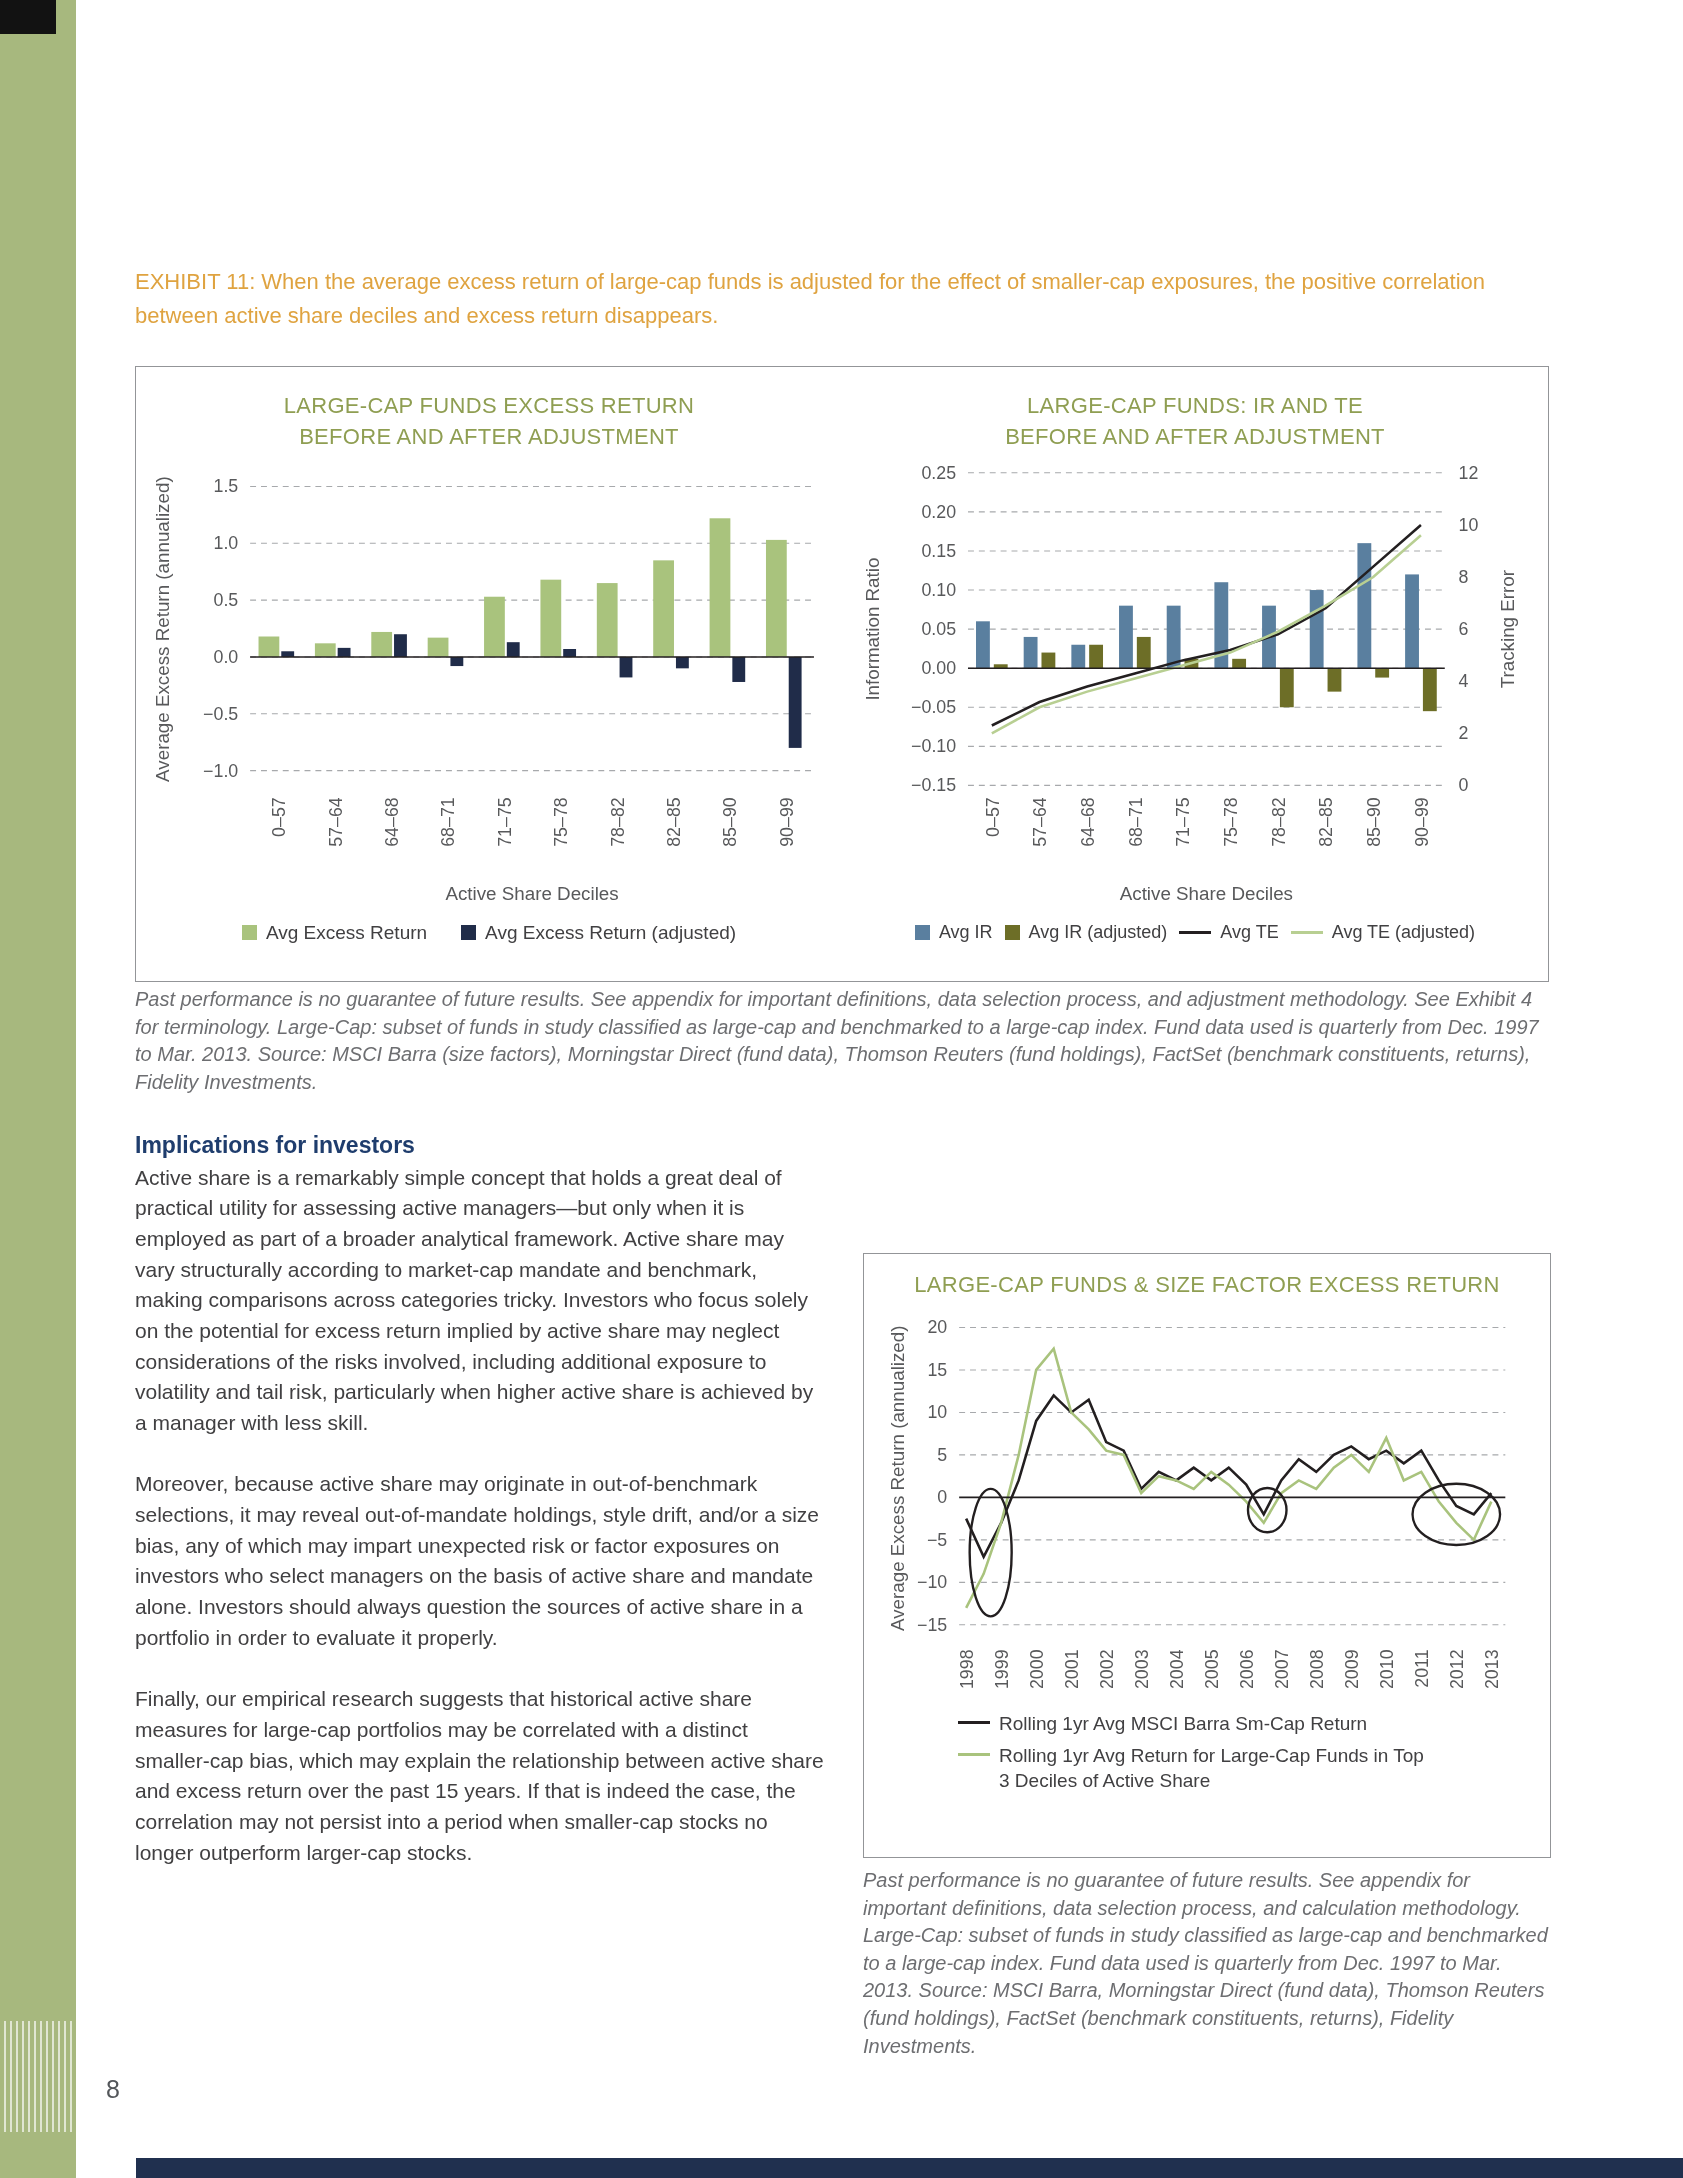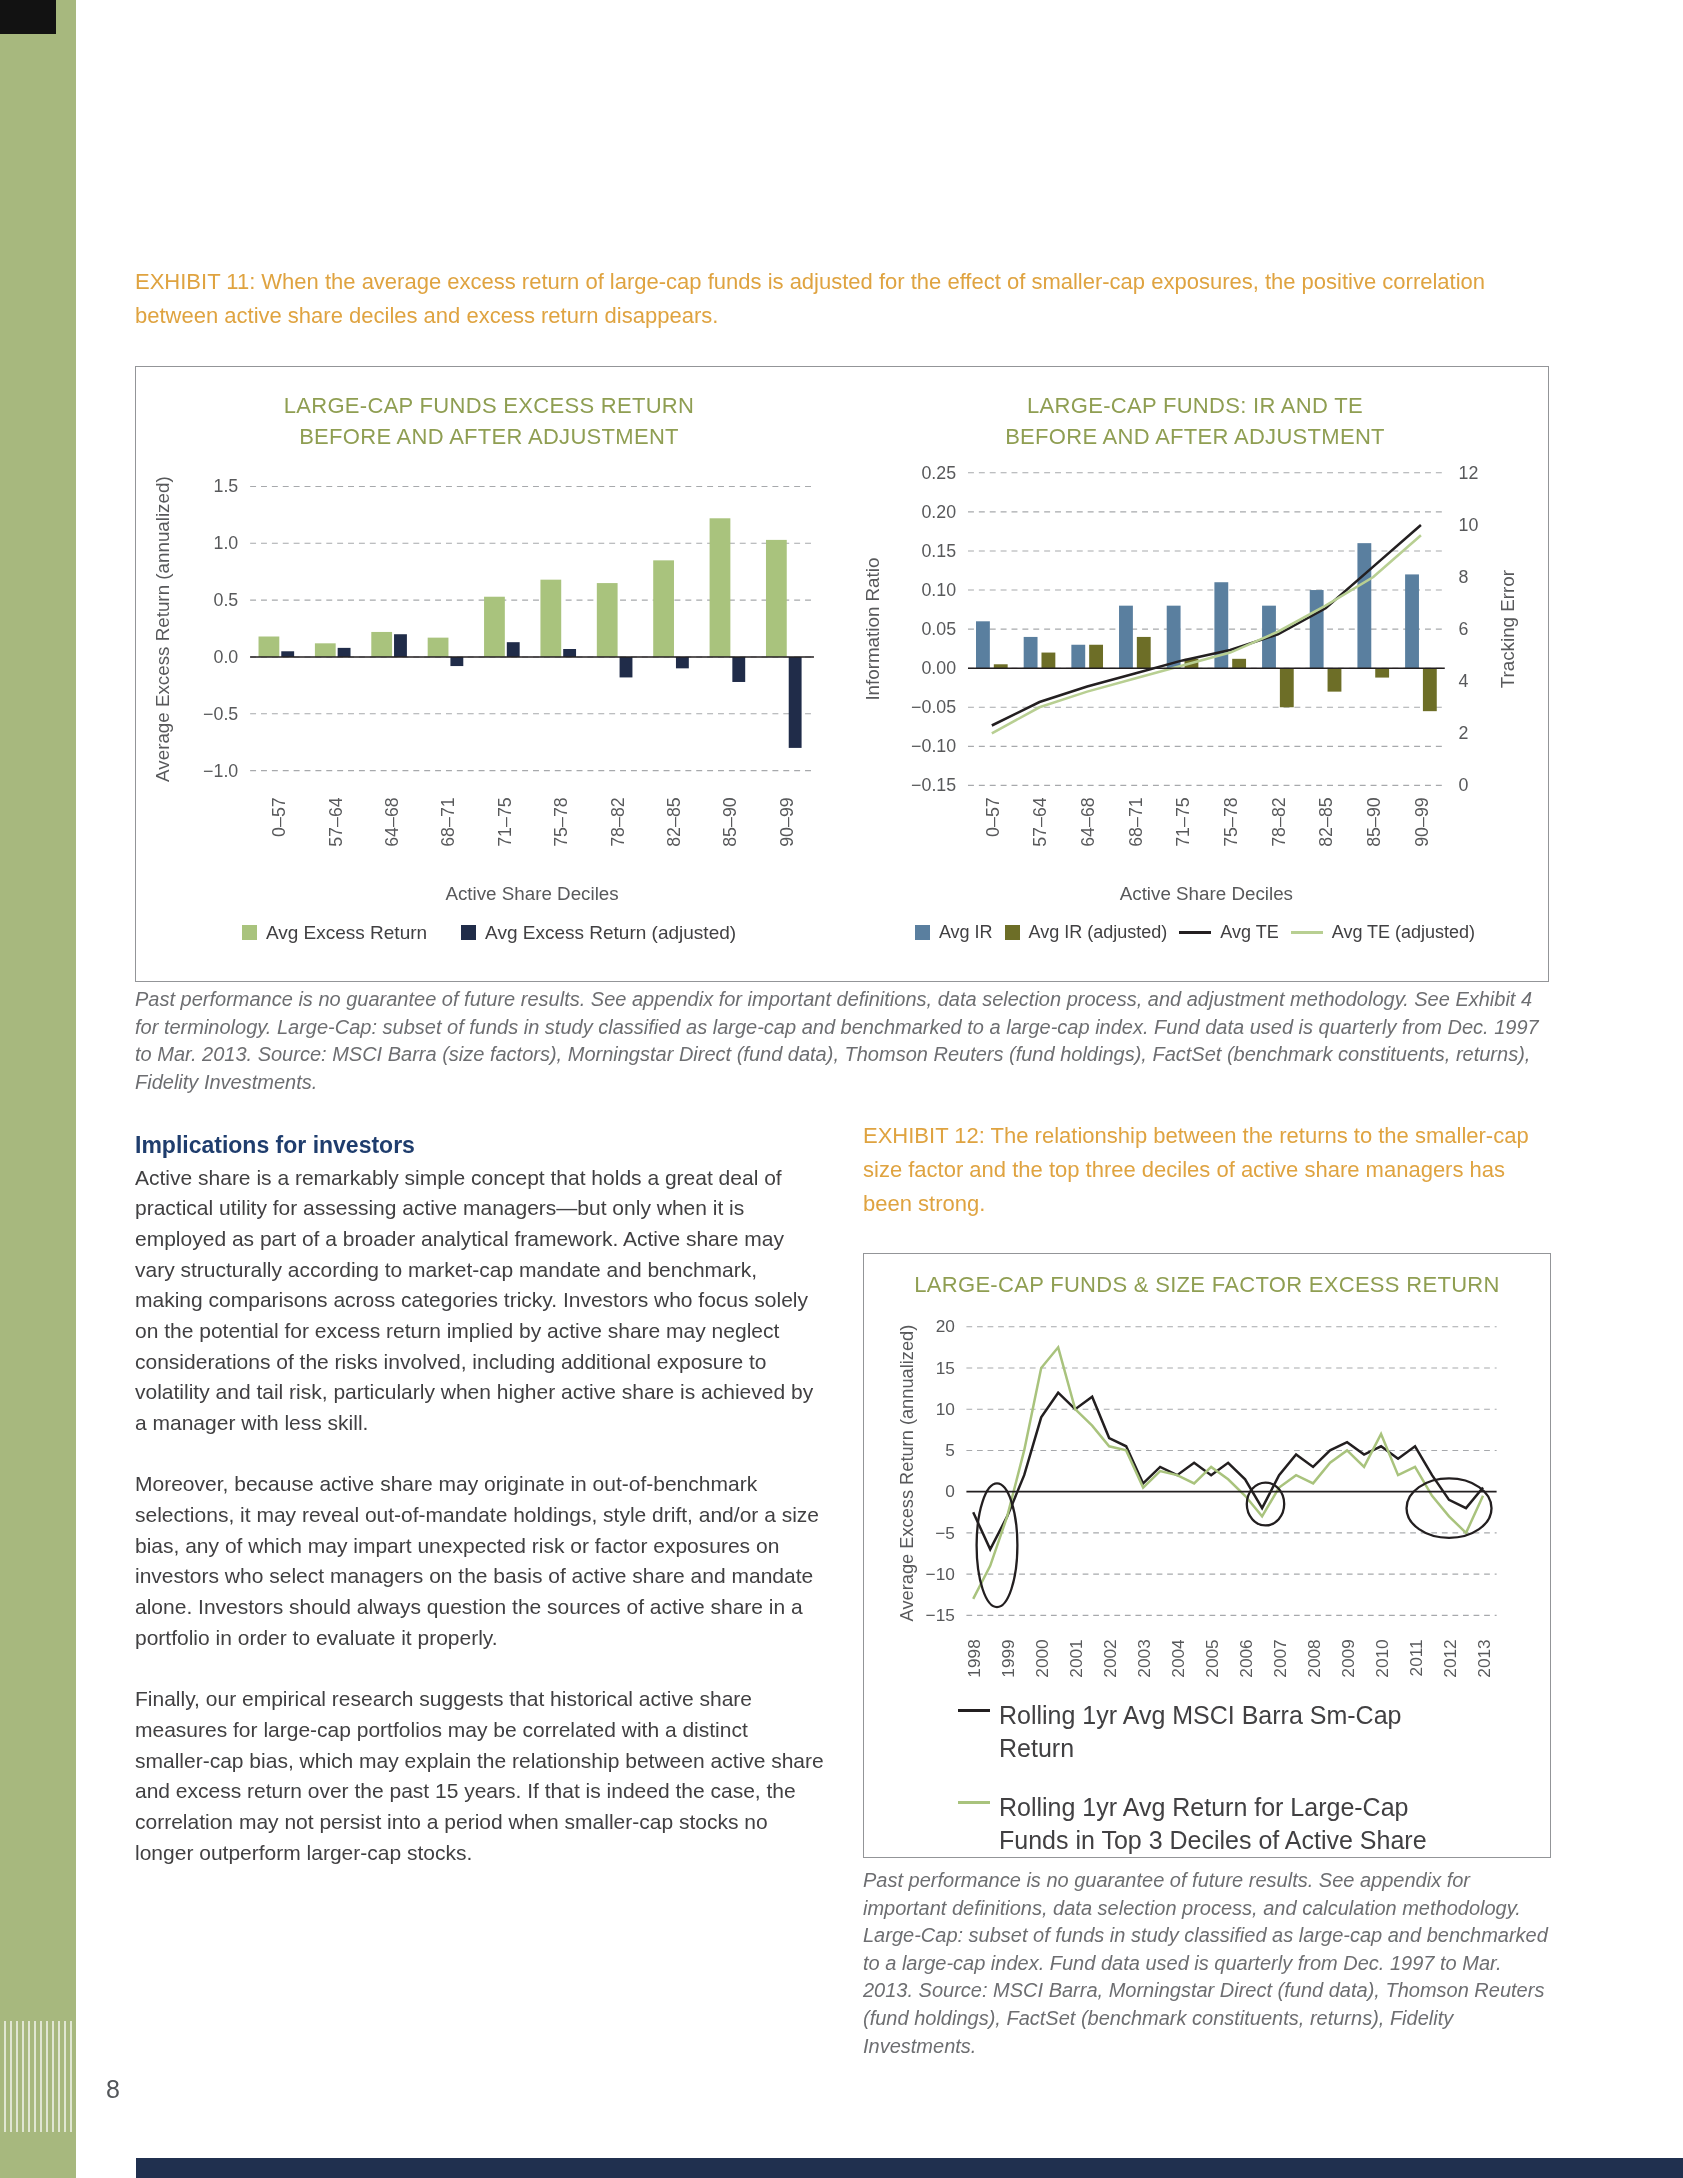--- a/index.html
+++ b/index.html
@@ -45,21 +45,21 @@
   .lsw{width:32px;height:3px;display:inline-block;flex:0 0 auto;}
 
   #fn11{position:absolute;left:135px;top:986px;width:1416px;}
   .footnote{font-style:italic;color:var(--footnote-gray);font-size:20px;line-height:1.38;}
 
   #leftcol{position:absolute;left:135px;top:1129px;width:690px;font-size:21px;line-height:1.46;}
   #leftcol h3{color:var(--heading-navy);font-size:23px;}
   #leftcol p{margin-bottom:31px;}
 
   #box2{left:863px;top:1240px;width:688px;height:605px;display:flex;flex-direction:column;align-items:center;padding-top:16px;}
-  .legend3{align-self:flex-start;margin-left:94px;margin-top:10px;display:flex;flex-direction:column;gap:26px;font-size:25px;color:var(--body-text);}
+  .legend3{align-self:flex-start;margin-left:94px;margin-top:10px;display:flex;flex-direction:column;gap:7px;font-size:19px;color:var(--body-text);}
   .legend3 .li{align-items:flex-start;}
   .legend3 .lsw{margin-top:10px;}
   .legend3 .lbl2{max-width:428px;line-height:1.32;}
 
   #fn12{position:absolute;left:863px;top:1867px;width:690px;}
 </style>
 </head>
 <body>
 
 <div class="page">
@@ -243,21 +243,20 @@
 
   <p class="footnote" id="fn11">Past performance is no guarantee of future results. See appendix for important definitions, data selection process, and adjustment methodology. See Exhibit 4 for terminology. Large-Cap: subset of funds in study classified as large-cap and benchmarked to a large-cap index. Fund data used is quarterly from Dec. 1997 to Mar. 2013. Source: MSCI Barra (size factors), Morningstar Direct (fund data), Thomson Reuters (fund holdings), FactSet (benchmark constituents, returns), Fidelity Investments.</p>
 
   <div id="leftcol">
     <h3>Implications for investors</h3>
     <p>Active share is a remarkably simple concept that holds a great deal of practical utility for assessing active managers—but only when it is employed as part of a broader analytical framework. Active share may vary structurally according to market-cap mandate and benchmark, making comparisons across categories tricky. Investors who focus solely on the potential for excess return implied by active share may neglect considerations of the risks involved, including additional exposure to volatility and tail risk, particularly when higher active share is achieved by a manager with less skill.</p>
     <p>Moreover, because active share may originate in out-of-benchmark selections, it may reveal out-of-mandate holdings, style drift, and/or a size bias, any of which may impart unexpected risk or factor exposures on investors who select managers on the basis of active share and mandate alone. Investors should always question the sources of active share in a portfolio in order to evaluate it properly.</p>
     <p>Finally, our empirical research suggests that historical active share measures for large-cap portfolios may be correlated with a distinct smaller-cap bias, which may explain the relationship between active share and excess return over the past 15 years. If that is indeed the case, the correlation may not persist into a period when smaller-cap stocks no longer outperform larger-cap stocks.</p>
   </div>
 
-  <p class="exh" id="exh12-heading">EXHIBIT 12: The relationship between the returns to the smaller-cap size factor and the top three deciles of active share managers has been strong.</p>
 
   <div class="box" id="box2">
     <div class="chart-title">
       <span>LARGE-CAP FUNDS &amp; SIZE FACTOR EXCESS RETURN</span>
     </div>
     <svg width="655" height="396" viewBox="0 0 662 400">
         <g>
           <line x1="80" y1="22.586666666666645" x2="632" y2="22.586666666666645" stroke="#a7a9ac" stroke-width="1.1" stroke-dasharray="6 5"></line>
           <line x1="80" y1="65.51999999999998" x2="632" y2="65.51999999999998" stroke="#a7a9ac" stroke-width="1.1" stroke-dasharray="6 5"></line>
           <line x1="80" y1="108.45333333333335" x2="632" y2="108.45333333333335" stroke="#a7a9ac" stroke-width="1.1" stroke-dasharray="6 5"></line>

